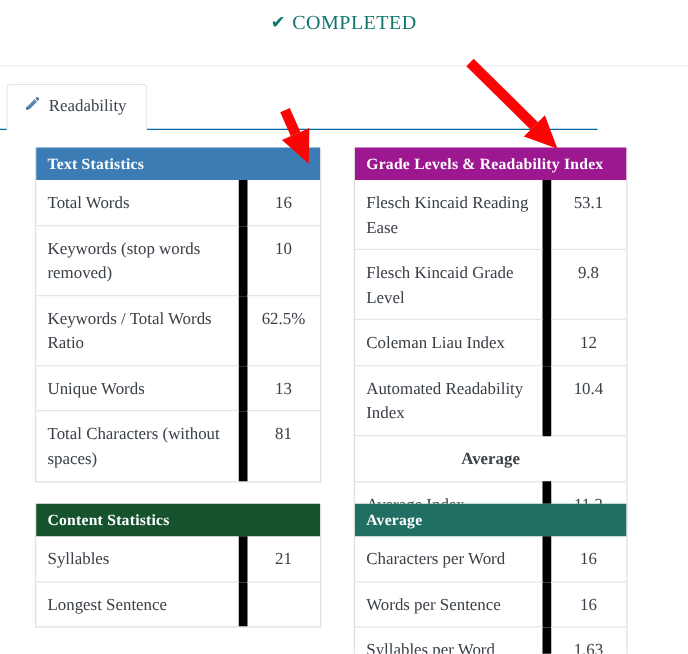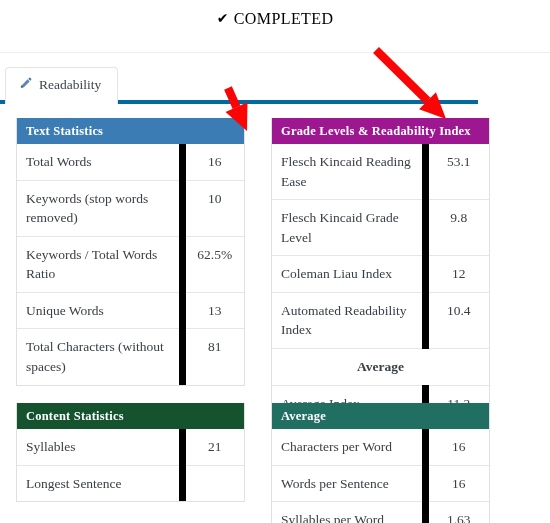--- a/index.html
+++ b/index.html
@@ -16,39 +16,39 @@
     color: #33373d;
     position: relative;
   }
 
   
   .status-banner {
     text-align: center;
     padding-top: 10px;
     font-size: 16px;
     letter-spacing: 0.4px;
-    color: #000000;
+    color: #0f766e;
   }
   .status-banner .check {
     font-family: "DejaVu Sans", sans-serif;
     font-size: 14px;
     font-weight: bold;
     margin-right: 5px;
     position: relative;
     top: -1px;
   }
 
   
   .tab-strip {
     position: absolute;
     left: 0;
     top: 64px;
     width: 478px;
     height: 40px;
-    border-bottom: 4px solid #0369a1;
+    border-bottom: 1px solid #0369a1;
     box-sizing: border-box;
   }
   .tab-strip:before {
     content: "";
     position: absolute;
     left: 0;
     top: -12px;
     width: 550px;
     height: 1px;
     background: #eeeeee;
@@ -74,20 +74,21 @@
     vertical-align: -1px;
   }
 
   
   .panel {
     position: absolute;
     border: 1px solid #e0e0e0;
     border-top: none;
     background: #ffffff;
     box-sizing: border-box;
+    margin-left: 12px;
   }
   .panel-head {
     height: 26px;
     line-height: 26px;
     padding: 0 0 0 9px;
     color: #ffffff;
     font-size: 12.5px;
     font-weight: bold;
     font-family: "Liberation Serif", "DejaVu Serif", serif;
     letter-spacing: 0.2px;

